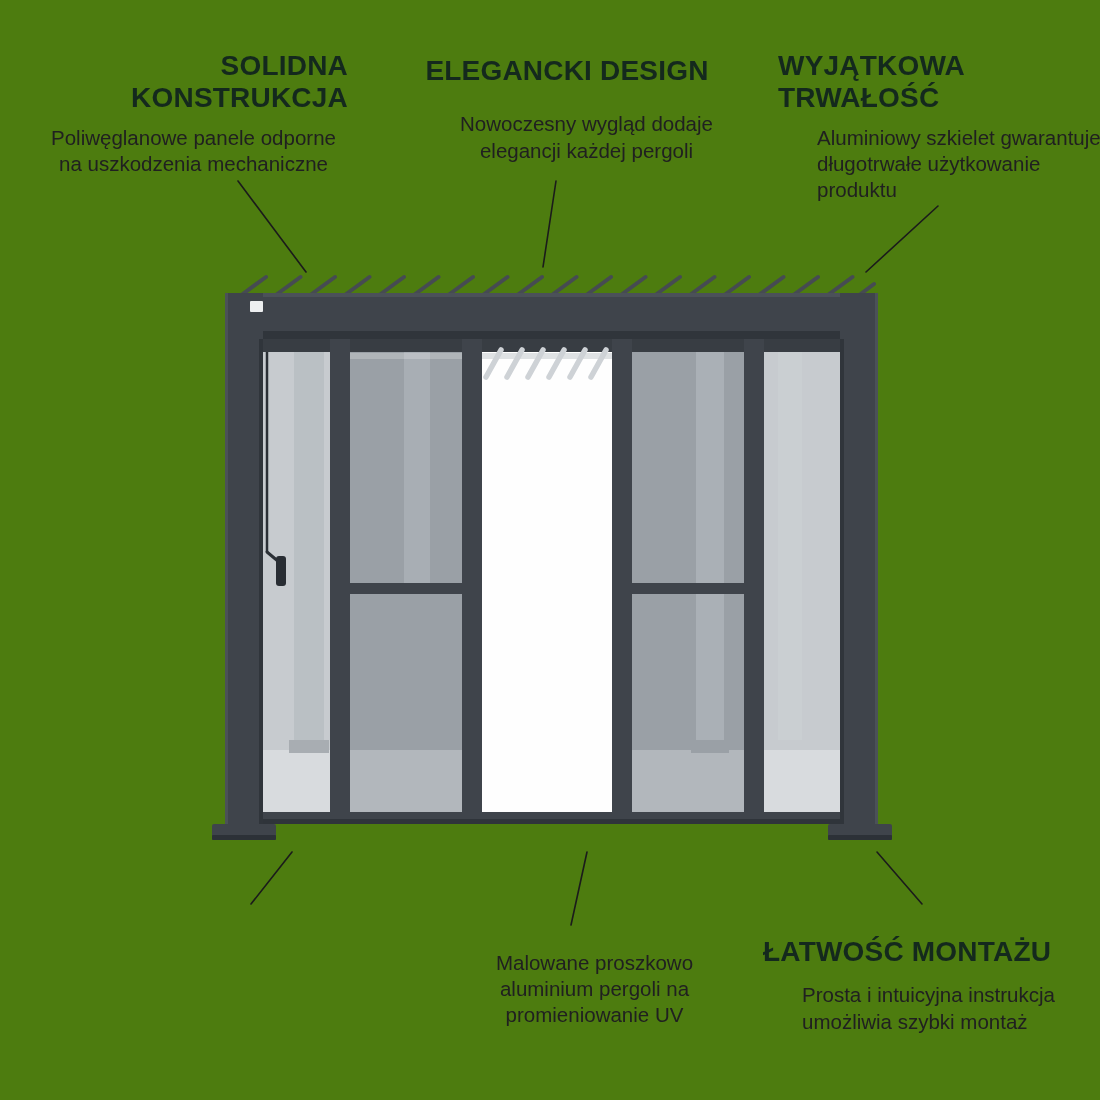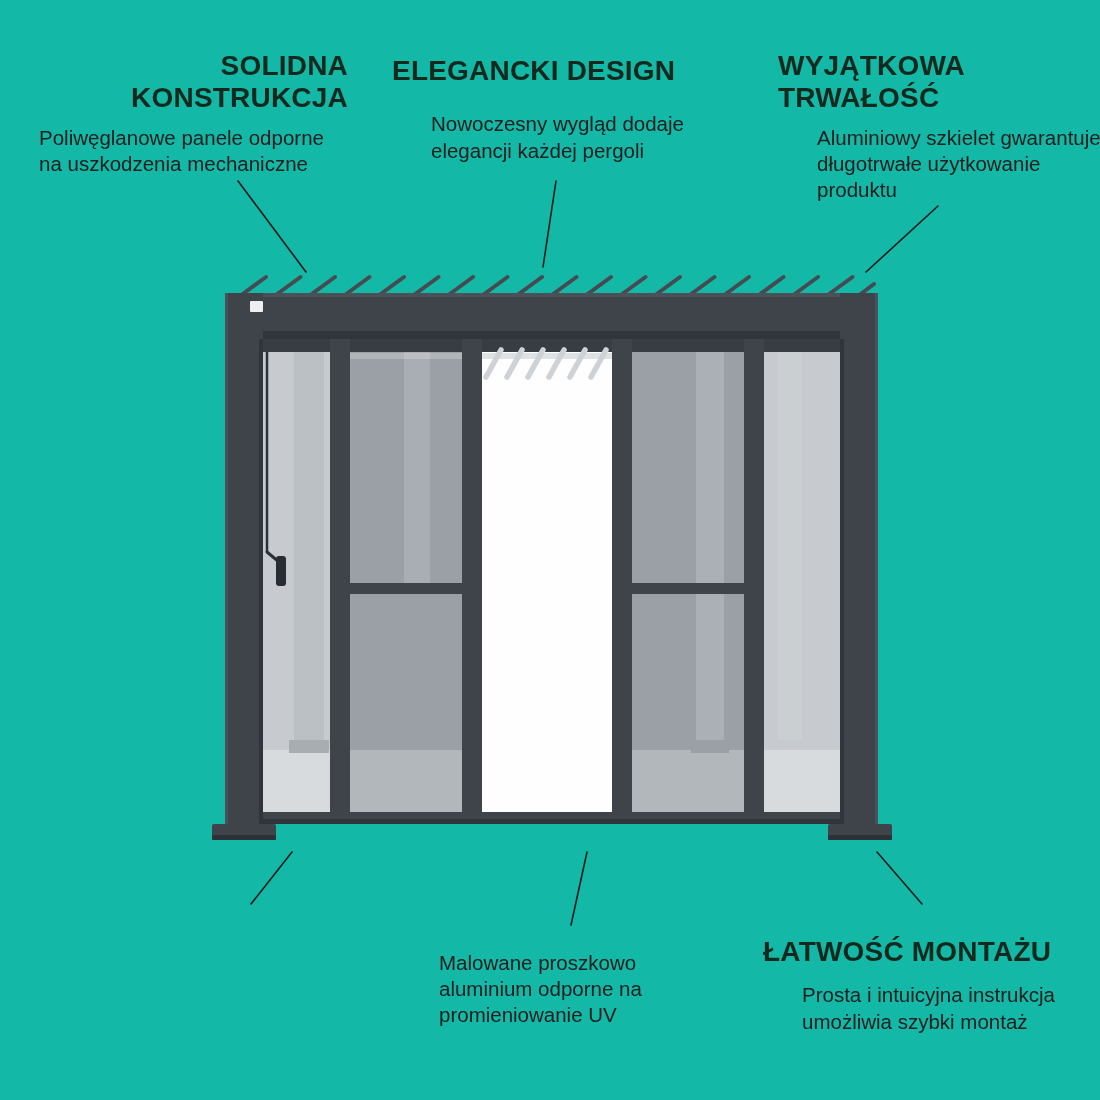--- a/index.html
+++ b/index.html
@@ -5,21 +5,21 @@
   html, body { margin: 0; padding: 0; }
   body {
     width: 1100px; height: 1100px;
     overflow: hidden;
     background: #ffffff;
     font-family: "Liberation Sans", sans-serif;
   }
   .stage {
     position: relative;
     width: 1100px; height: 1100px;
-    background: #14b8a6;
+    background: #4d7c0f;
     overflow: hidden;
   }
   .art {
     position: absolute; left: 0; top: 0;
   }
   .feature { position: absolute; }
   .title {
     font: 700 28px/1.16 "Liberation Sans", sans-serif;
     color: var(--heading, #14291d);
     margin: 0;
@@ -27,21 +27,21 @@
     letter-spacing: 0.2px;
   }
   .body {
     font: 400 20.5px/1.28 "Liberation Sans", sans-serif;
     color: var(--body, #202020);
     margin: 10px 0 0;
     white-space: pre;
     padding-left: 39px;
   }
   .ta-r { text-align: right; }
-  .ta-c { }
+  .ta-c { text-align: center; }
   .ta-l { text-align: left; }
 
   .f-tl { left: 0px;   top: 50px;  width: 348px; }
   .f-tc { left: 392px; top: 55px;  width: 350px; }
   .f-tc .body { margin-top: 24px; }
   .f-tr { left: 778px; top: 50px;  width: 340px; }
   .f-bl { left: 28px;  top: 906px; width: 322px; }
   .f-bc { left: 400px; top: 936px; width: 350px; }
   .f-bc .body { margin-top: 14px; }
   .f-br { left: 763px; top: 936px; width: 340px; }
@@ -181,21 +181,21 @@
     <p class="body ta-l">Aluminiowy szkielet gwarantuje
 długotrwałe użytkowanie
 produktu</p>
   </div>
 
   <div class="feature f-bl">
   </div>
 
   <div class="feature f-bc">
     <p class="body ta-c">Malowane proszkowo
-aluminium odporne na
+aluminium pergoli na
 promieniowanie UV</p>
   </div>
 
   <div class="feature f-br">
     <h2 class="title ta-l">ŁATWOŚĆ MONTAŻU</h2>
     <p class="body ta-l">Prosta i intuicyjna instrukcja
 umożliwia szybki montaż</p>
   </div>
 
 </div>

